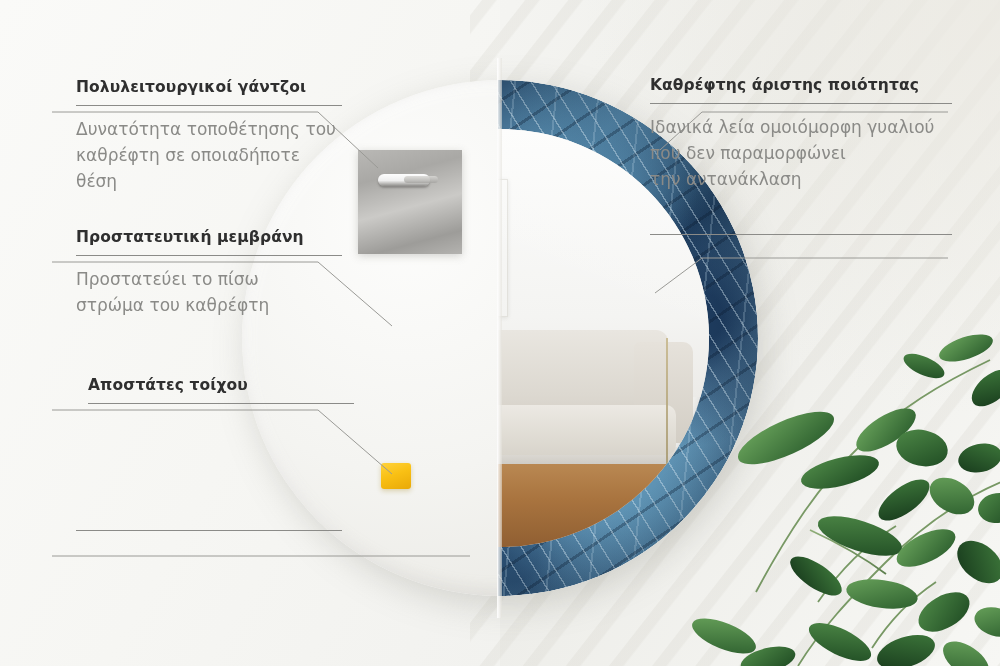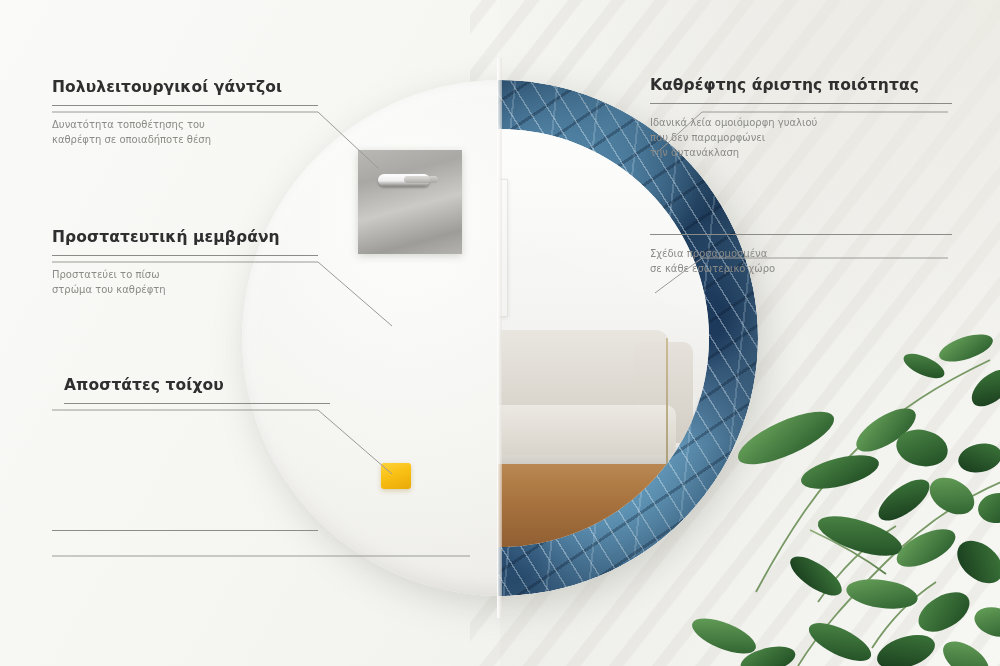--- a/index.html
+++ b/index.html
@@ -214,30 +214,30 @@
     position:absolute; left:381px; top:463px; width:30px; height:26px;
     background:linear-gradient(160deg,#ffd23a 0%,#f9c014 45%,#e9a908 100%);
     border-radius:3px;
     box-shadow:0 2px 5px rgba(160,130,20,.30);
   }
 
   
   .leaders { position:absolute; inset:0; width:1000px; height:666px; pointer-events:none; }
 
   
-  .callout { position:absolute; }
+  .callout { position:absolute;margin-left:24px; }
   .callout .title {
     font-size:15.5px; font-weight:700; color:#2f2f2f;
     letter-spacing:.1px; white-space:nowrap;
   }
   .callout .rule {
     height:1px; background:#8b8b88; margin:9px 0 11px 0;
   }
   .callout .desc {
-    font-size:10px; line-height:1.52; color:#8a8a87; font-weight:400;
+    font-size:17px; line-height:1.52; color:#8a8a87; font-weight:400;
   }
   .callout.left { text-align:left; }
   .callout.right { text-align:left; }
 
   .c1 { left:52px; top:78px;  width:266px; }
   .c2 { left:52px; top:228px; width:266px; }
   .c3 { left:64px; top:376px; width:266px; }
   .c4 { left:52px; top:521px; width:266px; }
   .c5 { right:48px; top:76px;  width:302px; }
   .c6 { right:48px; top:225px; width:302px; }
@@ -337,22 +337,20 @@
   <div class="callout right c5">
     <div class="title">Καθρέφτης άριστης ποιότητας</div>
     <div class="rule"></div>
     <div class="desc" style="white-space:pre-line">Ιδανικά λεία ομοιόμορφη γυαλιού
 που δεν παραμορφώνει
 την αντανάκλαση</div>
   </div>
 
   <div class="callout right c6">
     <div class="rule"></div>
-    <div class="desc" style="white-space:pre-line">Σχέδια προσαρμοσμένα
-σε κάθε εσωτερικό χώρο</div>
   </div>
 
   <svg style="position:absolute;left:690px;top:330px;width:320px;height:340px" viewBox="0 0 320 340">
     <defs>
       <linearGradient id="lf1" x1="0" y1="0" x2="1" y2="1">
         <stop offset="0%" stop-color="#4f8a48"></stop>
           <stop offset="100%" stop-color="#1e4a22"></stop>
       </linearGradient>
       <linearGradient id="lf2" x1="0" y1="0" x2="1" y2="1">
         <stop offset="0%" stop-color="#6aa45c"></stop>

